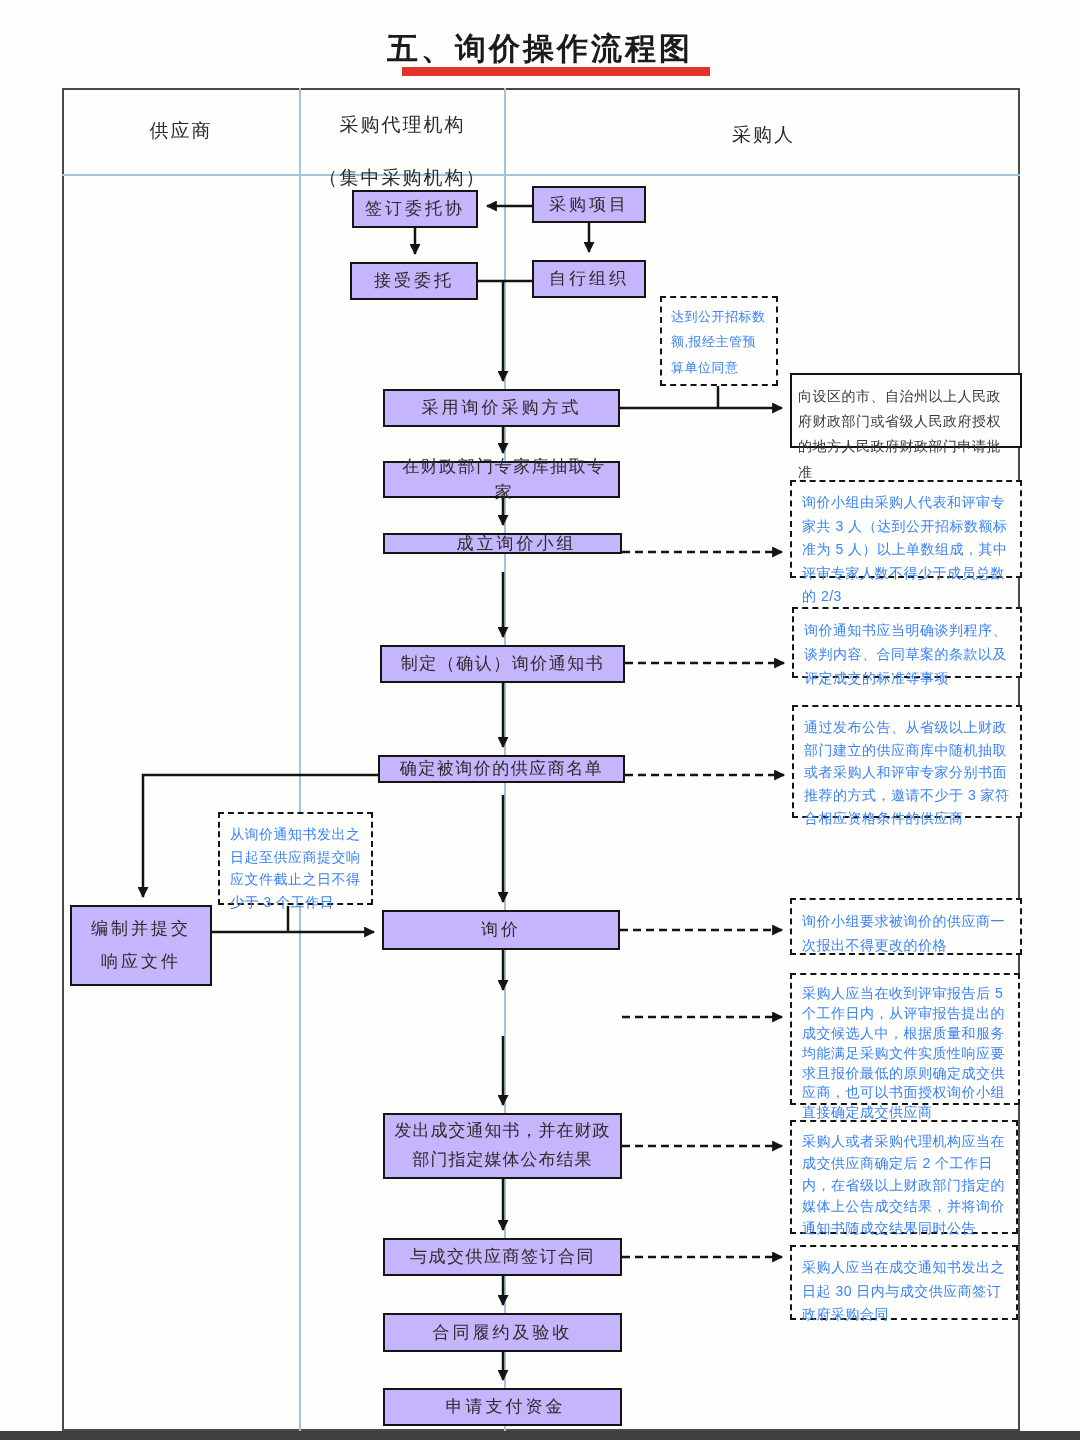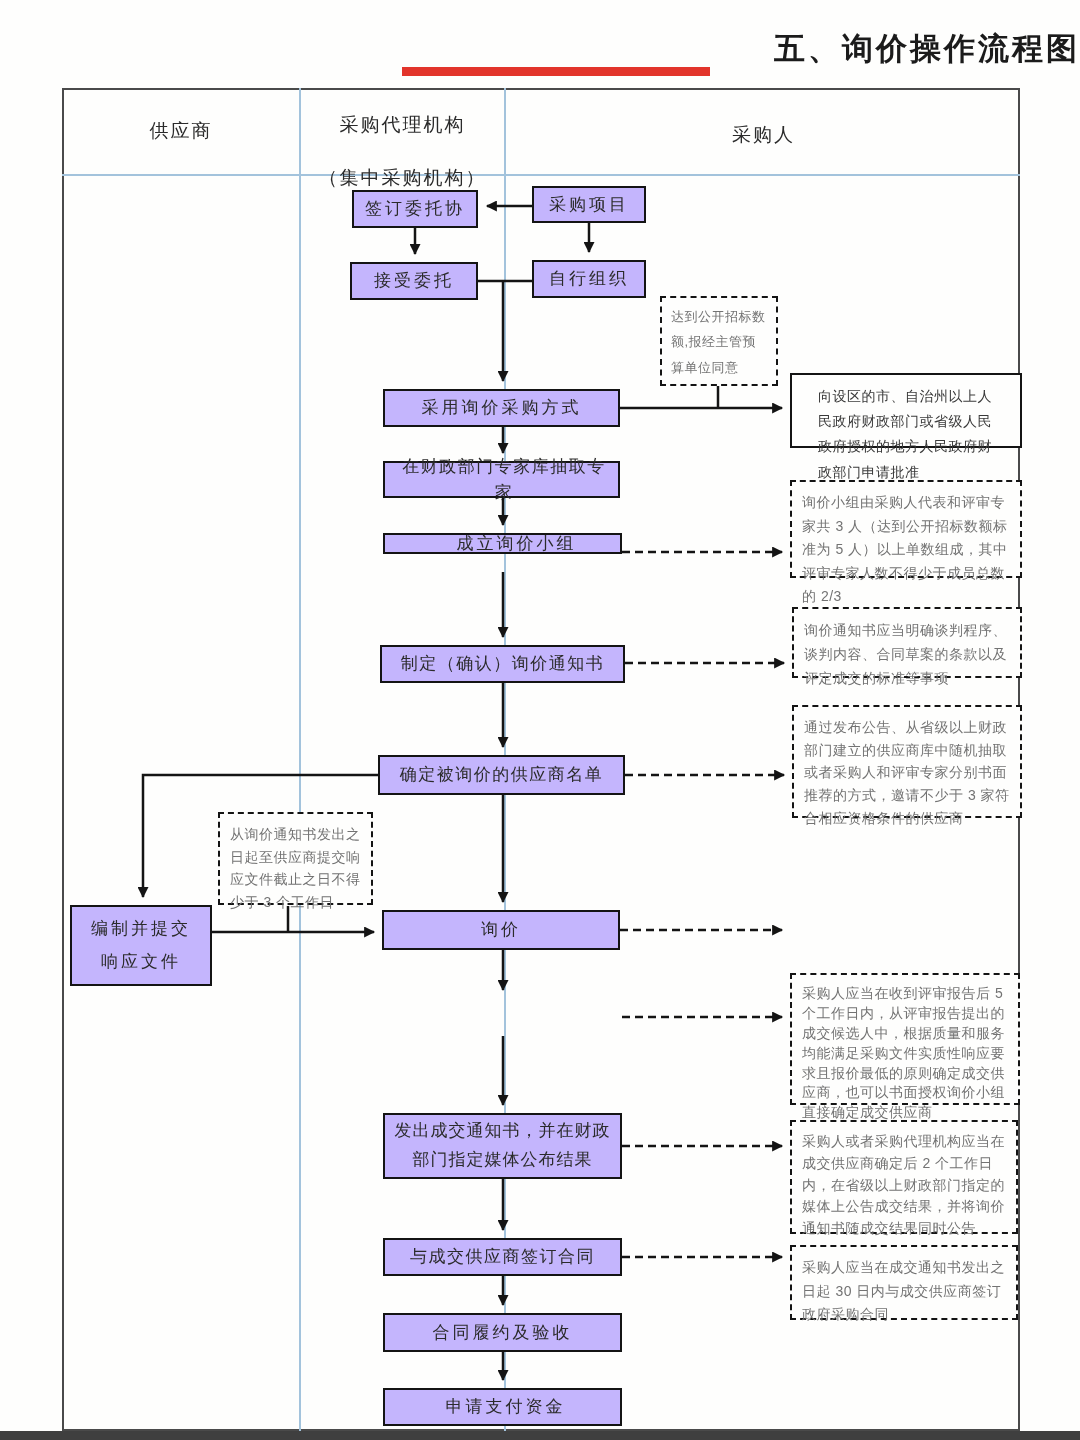--- a/index.html
+++ b/index.html
@@ -1,35 +1,35 @@
 <!DOCTYPE html>
 <html><head>
 <meta charset="utf-8">
 <style>
   html,body{margin:0;padding:0;background:#ffffff;}
   body{font-family:"Liberation Sans","DejaVu Sans",sans-serif;color:#222;}
   .page{position:relative;width:1080px;height:1440px;background:#fefefd;overflow:hidden;}
-  .title{position:absolute;left:0;top:28px;width:1080px;text-align:right;
+  .title{position:absolute;left:0;top:28px;width:1080px;text-align:center;
          font-size:31px;font-weight:bold;letter-spacing:3px;color:#1b1b1b;}
   .title-underline{position:absolute;left:402px;top:67px;width:308px;height:9px;background:#e2342b;}
   .outer-border{position:absolute;left:62px;top:88px;width:958px;height:1343px;
                 border:2px solid #4a4a4a;box-sizing:border-box;}
   .lane-vline{position:absolute;top:88px;width:2px;height:1343px;background:#a3c3dc;}
   .lane-hline{position:absolute;left:62px;top:174px;width:958px;height:2px;background:#a3c3dc;}
   .bottom-band{position:absolute;left:0;top:1431px;width:1080px;height:9px;background:#3f3f3f;}
   .lane-label{position:absolute;font-size:19px;color:#2b2b2b;letter-spacing:2px;text-align:center;}
   .node{position:absolute;border:2.5px solid #141414;background:#c4b5fd;box-sizing:border-box;
         display:flex;align-items:center;justify-content:center;text-align:center;
         font-size:17px;letter-spacing:3px;color:#2b2b2b;line-height:1.5;z-index:2;padding:2px 6px;}
   .note{position:absolute;border:2.5px dashed #141414;background:#fefefd;box-sizing:border-box;
-        font-size:14px;color:#737373;line-height:1.72;letter-spacing:0.5px;
+        font-size:14px;color:#3b82f6;line-height:1.72;letter-spacing:0.5px;
         padding:9px 10px;text-align:left;z-index:2;}
   .note-solid{position:absolute;border:2.5px solid #141414;background:#fefefd;box-sizing:border-box;
         font-size:14px;color:#3a3a3a;line-height:1.8;letter-spacing:0.5px;
-        padding:9px 26px;text-align:left;z-index:2;}
+        padding:9px 6px;text-align:left;z-index:2;}
   svg.connectors{position:absolute;left:0;top:0;z-index:3;pointer-events:none;}
   svg.connectors line, svg.connectors polyline{stroke:#141414;stroke-width:2.5;fill:none;}
   svg.connectors .dash{stroke-dasharray:8 5;}
 </style>
 </head>
 <body>
 
 <div class="page">
 
   <div class="title">五、询价操作流程图</div>
@@ -47,35 +47,36 @@
   <div class="lane-label" style="left:505px;top:122px;width:517px;">采购人</div>
 
   <div class="node" style="left:352px;top:190px;width:126px;height:38px;">签订委托协</div>
   <div class="node" style="left:532px;top:186px;width:114px;height:37px;">采购项目</div>
   <div class="node" style="left:350px;top:262px;width:128px;height:38px;">接受委托</div>
   <div class="node" style="left:532px;top:260px;width:114px;height:38px;">自行组织</div>
   <div class="node" style="left:383px;top:389px;width:237px;height:38px;">采用询价采购方式</div>
   <div class="node" style="left:383px;top:461px;width:237px;height:37px;letter-spacing:1.5px;padding-left:11px;">在财政部门专家库抽取专家</div>
   <div class="node" style="left:383px;top:533px;width:239px;height:21px;padding-left:34px;">成立询价小组</div>
   <div class="node" style="left:380px;top:645px;width:245px;height:38px;letter-spacing:1.5px;">制定（确认）询价通知书</div>
-  <div class="node" style="left:378px;top:755px;width:247px;height:40px;letter-spacing:1.5px;">确定被询价的供应商名单</div>
+  <div class="node" style="left:378px;top:755px;width:247px;height:28px;letter-spacing:1.5px;">确定被询价的供应商名单</div>
   <div class="node" style="left:382px;top:910px;width:238px;height:40px;">询价</div>
   <div class="node" style="left:383px;top:1113px;width:239px;height:66px;letter-spacing:1px;line-height:1.7;">发出成交通知书，并在财政部门指定媒体公布结果</div>
   <div class="node" style="left:383px;top:1238px;width:239px;height:38px;letter-spacing:1.5px;">与成交供应商签订合同</div>
   <div class="node" style="left:383px;top:1313px;width:239px;height:39px;">合同履约及验收</div>
   <div class="node" style="left:383px;top:1388px;width:239px;height:38px;padding-left:12px;">申请支付资金</div>
 
   <div class="node" style="left:70px;top:905px;width:142px;height:81px;padding:4px 12px;line-height:1.9;">编制并提交响应文件</div>
 
   <div class="note" style="left:660px;top:296px;width:118px;height:90px;font-size:13px;line-height:1.95;padding:6px 9px;">达到公开招标数额,报经主管预算单位同意</div>
   <div class="note-solid" style="left:790px;top:373px;width:232px;height:75px;">向设区的市、自治州以上人民政府财政部门或省级人民政府授权的地方人民政府财政部门申请批准</div>
   <div class="note" style="left:790px;top:480px;width:232px;height:98px;line-height:1.68;">询价小组由采购人代表和评审专家共 3 人（达到公开招标数额标准为 5 人）以上单数组成，其中评审专家人数不得少于成员总数的 2/3</div>
   <div class="note" style="left:792px;top:607px;width:230px;height:71px;">询价通知书应当明确谈判程序、谈判内容、合同草案的条款以及评定成交的标准等事项</div>
   <div class="note" style="left:792px;top:705px;width:230px;height:113px;line-height:1.62;">通过发布公告、从省级以上财政部门建立的供应商库中随机抽取或者采购人和评审专家分别书面推荐的方式，邀请不少于 3 家符合相应资格条件的供应商</div>
   <div class="note" style="left:218px;top:812px;width:155px;height:93px;line-height:1.62;">从询价通知书发出之日起至供应商提交响应文件截止之日不得少于 3 个工作日</div>
+  <div class="note" style="left:790px;top:898px;width:232px;height:57px;">询价小组要求被询价的供应商一次报出不得更改的价格</div>
   <div class="note" style="left:790px;top:973px;width:230px;height:132px;line-height:1.42;">采购人应当在收到评审报告后 5 个工作日内，从评审报告提出的成交候选人中，根据质量和服务均能满足采购文件实质性响应要求且报价最低的原则确定成交供应商，也可以书面授权询价小组直接确定成交供应商</div>
   <div class="note" style="left:790px;top:1120px;width:228px;height:114px;line-height:1.56;">采购人或者采购代理机构应当在成交供应商确定后 2 个工作日内，在省级以上财政部门指定的媒体上公告成交结果，并将询价通知书随成交结果同时公告</div>
   <div class="note" style="left:790px;top:1245px;width:228px;height:75px;line-height:1.68;">采购人应当在成交通知书发出之日起 30 日内与成交供应商签订政府采购合同</div>
 
   <svg class="connectors" width="1080" height="1440" viewBox="0 0 1080 1440">
     <defs>
       <marker id="arw" viewBox="0 0 10 10" refX="9" refY="5" markerWidth="13" markerHeight="11" orient="auto-start-reverse" markerUnits="userSpaceOnUse">
         <path d="M0,0 L10,5 L0,10 Z" fill="#141414"></path>
       </marker>
     </defs>

